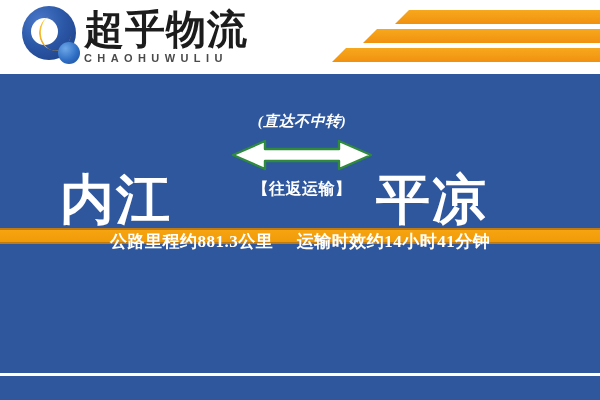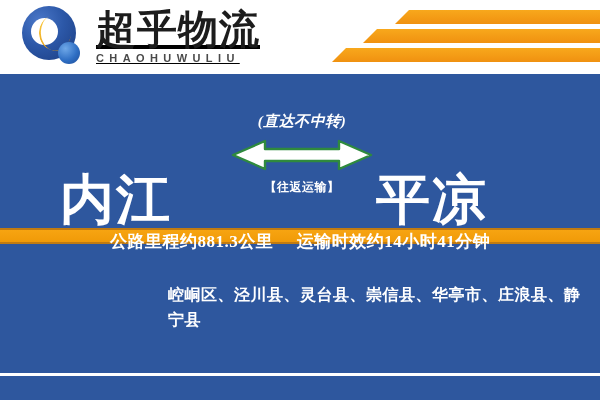--- a/index.html
+++ b/index.html
@@ -59,23 +59,21 @@
     background: #ffffff;
   }
   .logo-dot {
     position: absolute;
     left: 36px; top: 36px;
     width: 22px; height: 22px;
     border-radius: 50%;
     background: radial-gradient(circle at 34% 30%, #6fa8e8 0%, #2f6fc4 55%, #1d4b96 100%);
   }
   .logo-text {
-    margin-left: 12px;
     line-height: 1;
-    text-decoration: underline;
   }
   .brand-cn {
     font-family: "Liberation Serif", "DejaVu Serif", serif;
     font-size: 40px;
     font-weight: 700;
     color: #1c1c1c;
     letter-spacing: 1px;
     white-space: nowrap;
   }
   .brand-py {
@@ -143,21 +141,21 @@
   .arrow-box {
     margin-top: 6px;
     height: 36px;
     display: flex;
     align-items: center;
     justify-content: center;
   }
   .tag-bottom {
     margin-top: 6px;
     font-family: "Liberation Serif", "DejaVu Serif", serif;
-    font-size: 12px;
+    font-size: 16px;
     font-weight: 700;
     color: #ffffff;
     white-space: nowrap;
     letter-spacing: 0.5px;
   }
 
   
   .infobar {
     position: absolute;
     left: 0; top: 228px;
@@ -260,22 +258,17 @@
   </div>
 
   <div class="infobar">
     <div class="infobar-text">
       <span>公路里程约881.3公里</span>
       <span class="gap"></span>
       <span>运输时效约14小时41分钟</span>
     </div>
   </div>
 
-  <div class="coverage">
-
-    <div class="districts">崆峒区、泾川县、灵台县、崇信县、华亭市、庄浪县、静宁县</div>
-
-  </div>
 
   <div class="divider"></div>
   <div class="footer-strip"></div>
 
 </div>
 
 </body></html>

